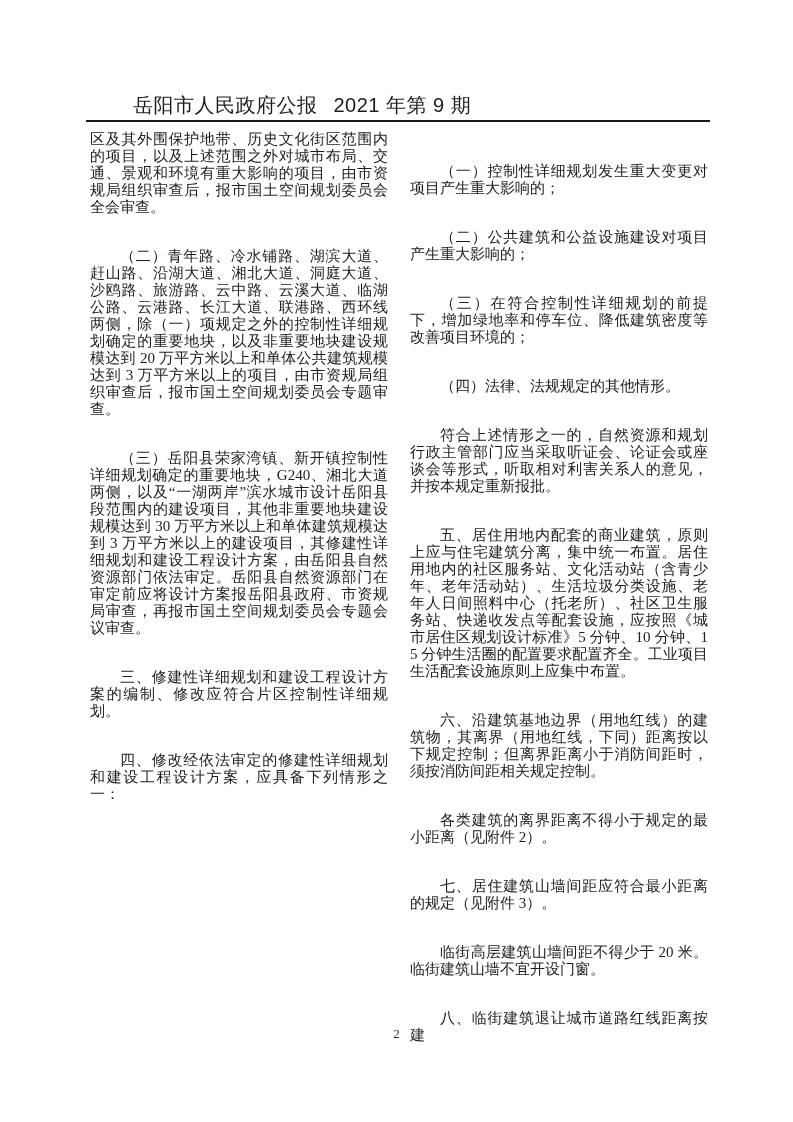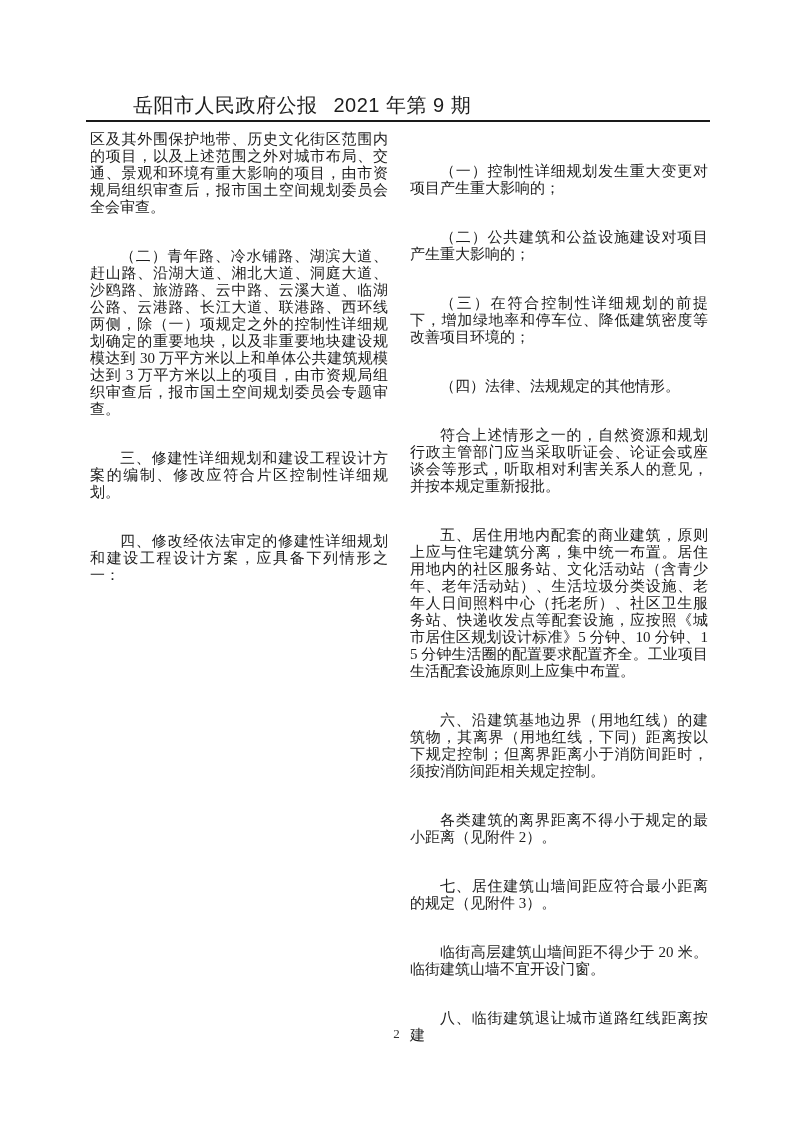--- a/index.html
+++ b/index.html
@@ -78,21 +78,22 @@
 
   <div class="header">
     <span>岳阳市人民政府公报</span><span class="issue">2021 年第 9 期</span>
   </div>
 
   <div class="header-rule"></div>
 
   <div class="content">
     <div class="col">
         <p>区及其外围保护地带、历史文化街区范围内的项目，以及上述范围之外对城市布局、交通、景观和环境有重大影响的项目，由市资规局组织审查后，报市国土空间规划委员会全会审查。</p>
-        <p class="indent">（二）青年路、冷水铺路、湖滨大道、赶山路、沿湖大道、湘北大道、洞庭大道、沙鸥路、旅游路、云中路、云溪大道、临湖公路、云港路、长江大道、联港路、西环线两侧，除（一）项规定之外的控制性详细规划确定的重要地块，以及非重要地块建设规模达到 30 万平方米以上和单体公共建筑规模达到 3 万平方米以上的项目，由市资规局组织审查后，报市国土空间规划委员会专题审查。</p>
+        <p class="indent">（二）青年路、冷水铺路、湖滨大道、赶山路、沿湖大道、湘北大道、洞庭大道、沙鸥路、旅游路、云中路、云溪大道、临湖公路、云港路、长江大道、联港路、西环线两侧，除（一）项规定之外的控制性详细规划确定的重要地块，以及非重要地块建设规模达到 20 万平方米以上和单体公共建筑规模达到 3 万平方米以上的项目，由市资规局组织审查后，报市国土空间规划委员会专题审查。</p>
+        <p class="indent">（三）岳阳县荣家湾镇、新开镇控制性详细规划确定的重要地块，G240、湘北大道两侧，以及“一湖两岸”滨水城市设计岳阳县段范围内的建设项目，其他非重要地块建设规模达到 30 万平方米以上和单体建筑规模达到 3 万平方米以上的建设项目，其修建性详细规划和建设工程设计方案，由岳阳县自然资源部门依法审定。岳阳县自然资源部门在审定前应将设计方案报岳阳县政府、市资规局审查，再报市国土空间规划委员会专题会议审查。</p>
         <p class="indent">三、修建性详细规划和建设工程设计方案的编制、修改应符合片区控制性详细规划。</p>
         <p class="indent">四、修改经依法审定的修建性详细规划和建设工程设计方案，应具备下列情形之一：</p>
       </div>
     <div class="col">
         <p class="indent">（一）控制性详细规划发生重大变更对项目产生重大影响的；</p>
         <p class="indent">（二）公共建筑和公益设施建设对项目产生重大影响的；</p>
         <p class="indent">（三）在符合控制性详细规划的前提下，增加绿地率和停车位、降低建筑密度等改善项目环境的；</p>
         <p class="indent">（四）法律、法规规定的其他情形。</p>
         <p class="indent">符合上述情形之一的，自然资源和规划行政主管部门应当采取听证会、论证会或座谈会等形式，听取相对利害关系人的意见，并按本规定重新报批。</p>
         <p class="indent">五、居住用地内配套的商业建筑，原则上应与住宅建筑分离，集中统一布置。居住用地内的社区服务站、文化活动站（含青少年、老年活动站）、生活垃圾分类设施、老年人日间照料中心（托老所）、社区卫生服务站、快递收发点等配套设施，应按照《城市居住区规划设计标准》5 分钟、10 分钟、15 分钟生活圈的配置要求配置齐全。工业项目生活配套设施原则上应集中布置。</p>

